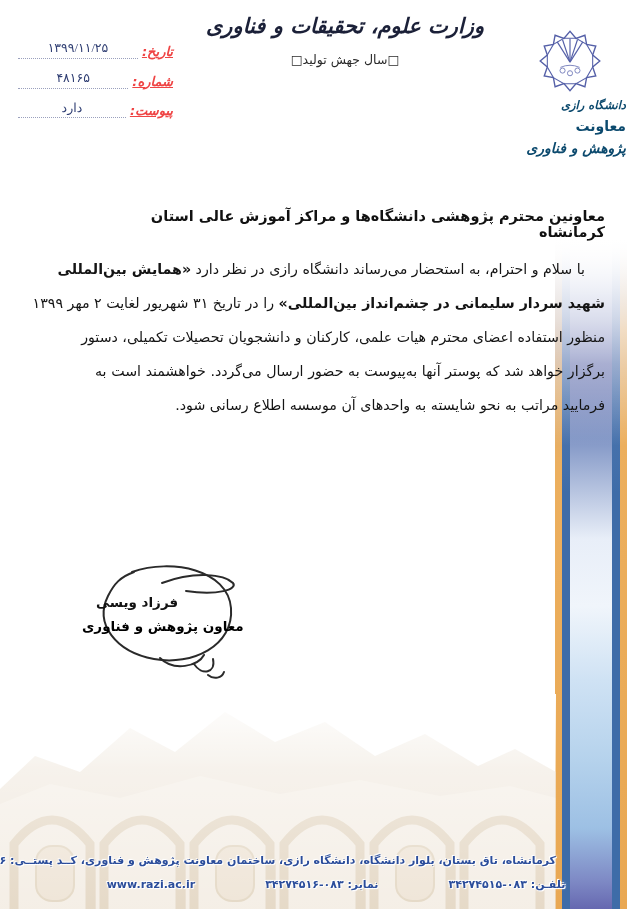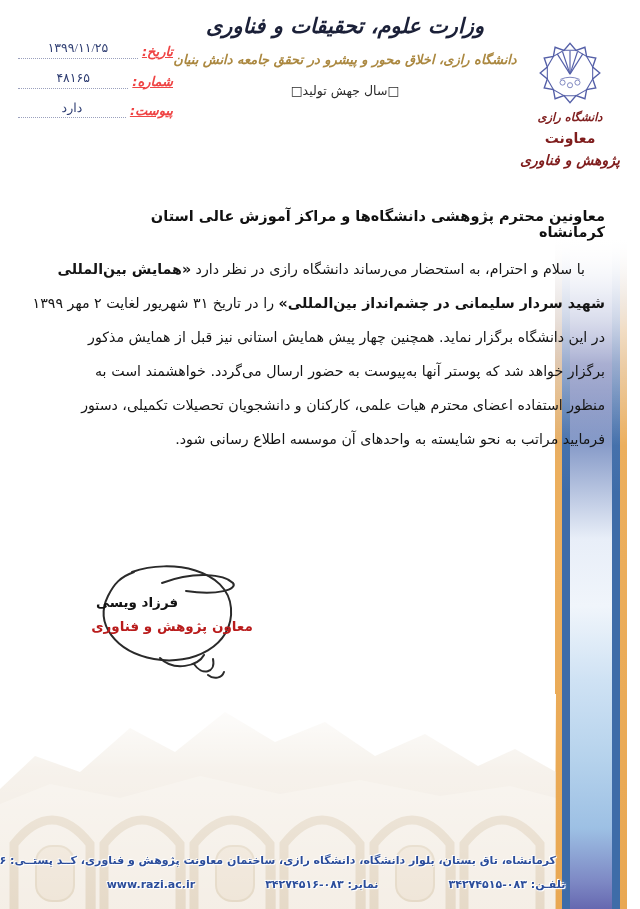--- a/index.html
+++ b/index.html
@@ -24,21 +24,21 @@
   }
 
   
   .header-center { position:absolute; left:150px; top:14px; width:390px; text-align:center; }
   .besmele { font-size:13px; font-style:italic; font-weight:bold; color:#23273d; margin-bottom:6px; }
   .ministry { font-size:21px; font-style:italic; font-weight:bold; color:#1b2038; letter-spacing:0; margin-bottom:14px; }
   .slogan  { font-size:13px; font-style:italic; font-weight:bold; color:#ab8840; margin-bottom:16px; white-space:nowrap; }
   .year-motto { font-size:12.5px; color:#2a2a2a;text-align:center; }
 
   
-  .logo-block { position:absolute; right:14px; top:40px; width:112px; text-align:center; color:#7f1d1d; }
+  .logo-block { position:absolute; right:14px; top:28px; width:112px; color:#0c4a6e; }
   .emblem { display:block; margin:0 auto 4px auto; }
   .logo-line1 { font-size:11.5px; font-weight:bold; font-style:italic; }
   .logo-line2 { font-size:14px;  font-weight:bold; margin-top:6px; }
   .logo-line3 { font-size:14px;  font-weight:bold; font-style:italic; margin-top:6px; }
 
   
   .band { position:absolute; top:236px; right:13px; width:72px; height:673px; }
   .band-center {
     position:absolute; inset:0;
     background:linear-gradient(180deg,
@@ -64,21 +64,21 @@
   .letter-body { position:absolute; right:35px; top:252px; width:510px; font-size:14.2px; color:#141414; }
   .body-line { height:34px; line-height:34px; white-space:nowrap; text-align:justify; text-align-last:justify; overflow:visible; }
   .body-line.first { padding-right:20px; }
   .body-line.last  { text-align-last:right; }
   .emph { font-weight:bold; }
 
   
   .sig-wrap { position:absolute; left:62px; top:556px; width:220px; height:130px; }
   .sig-draw { position:absolute; left:0; top:0; }
   .sig-name  { position:absolute; left:34px; top:38px; width:160px; text-align:left; font-size:13.5px; font-weight:bold; color:#121212; }
-  .sig-title { position:absolute; left:20px; top:62px; width:180px; text-align:center; font-size:13.5px; font-weight:bold; color:#b91c1c; }
+  .sig-title { position:absolute; left:20px; top:62px; width:180px; text-align:left; font-size:13.5px; font-weight:bold; color:#000000; }
 
   
   .photo { position:absolute; left:0; bottom:0; width:556px; height:215px; }
   .photo-wash {
     position:absolute; left:0; bottom:0; width:556px; height:215px;
     background:linear-gradient(180deg, #ffffff 0%, rgba(255,255,255,0.55) 35%, rgba(255,255,255,0.25) 100%);
   }
 
   
   .footer-address {
@@ -110,21 +110,20 @@
       <span class="meta-value">۴۸۱۶۵</span>
     </div>
     <div class="meta-row">
       <span class="meta-label">پیوست:</span>
       <span class="meta-value">دارد</span>
     </div>
   </div>
 
   <div class="header-center">
     <div class="ministry">وزارت علوم، تحقیقات و فناوری</div>
-    <div class="slogan">دانشگاه رازی، اخلاق محور و پیشرو در تحقق جامعه دانش بنیان</div>
     <div class="year-motto">□سال جهش تولید□</div>
   </div>
 
   <div class="logo-block">
     <svg class="emblem" width="66" height="66" viewBox="0 0 62 62">
       <polygon fill="none" stroke="#5560a8" stroke-width="1.3" points="59,31 52.3,36.7 55.2,45 46.6,46.6 45,55.2 36.7,52.3 31,59 25.3,52.3 17,55.2 15.4,46.6 6.8,45 9.7,36.7 3,31 9.7,25.3 6.8,17 15.4,15.4 17,6.8 25.3,9.7 31,3 36.7,9.7 45,6.8 46.6,15.4 55.2,17 52.3,25.3"></polygon>
       <polygon fill="none" stroke="#5560a8" stroke-width="1" points="52.3,36.7 46.6,46.6 36.7,52.3 25.3,52.3 15.4,46.6 9.7,36.7 9.7,25.3 15.4,15.4 25.3,9.7 36.7,9.7 46.6,15.4 52.3,25.3"></polygon>
       <g stroke="#5560a8" stroke-width="1.1" fill="none">
         <line x1="31" y1="32" x2="19" y2="13"></line>
         <line x1="31" y1="32" x2="24" y2="11"></line>
@@ -156,27 +155,24 @@
   <div class="recipient">معاونین محترم پژوهشی دانشگاه‌ها و مراکز آموزش عالی استان کرمانشاه</div>
 
   <div class="letter-body">
     <div class="body-line first">
       <span>با سلام و احترام، به استحضار می‌رساند دانشگاه رازی در نظر دارد </span><span class="emph">«همایش بین‌المللی</span><span></span>
     </div>
     <div class="body-line">
       <span class="emph">شهید سردار سلیمانی در چشم‌انداز بین‌المللی»</span><span> را در تاریخ ۳۱ شهریور لغایت ۲ مهر ۱۳۹۹</span>
     </div>
     <div class="body-line">
-      <span>در این دانشگاه برگزار نماید. همچنین چهار پیش همایش استانی نیز قبل از همایش مذکور</span>
+      <span>منظور استفاده اعضای محترم هیات علمی، کارکنان و دانشجویان تحصیلات تکمیلی، دستور</span>
     </div>
     <div class="body-line">
       <span>برگزار خواهد شد که پوستر آنها به‌پیوست به حضور ارسال می‌گردد. خواهشمند است به</span>
-    </div>
-    <div class="body-line">
-      <span>منظور استفاده اعضای محترم هیات علمی، کارکنان و دانشجویان تحصیلات تکمیلی، دستور</span>
     </div>
     <div class="body-line last">
       <span>فرمایید مراتب به نحو شایسته به واحدهای آن موسسه اطلاع رسانی شود.</span>
     </div>
   </div>
 
   <div class="sig-wrap">
     <svg class="sig-draw" width="220" height="130" viewBox="0 0 220 130">
       <g fill="none" stroke="#2a2a2a" stroke-width="2" stroke-linecap="round">
         <path d="M70,16 C110,2 166,14 169,52 C172,90 130,110 92,103 C54,96 32,68 46,40 C52,28 58,21 72,16"></path>

